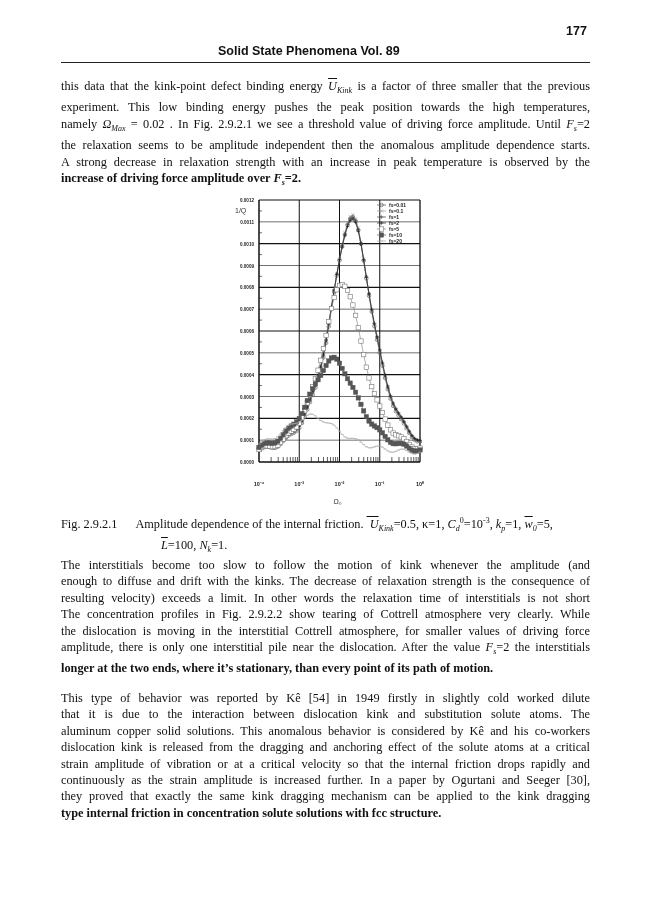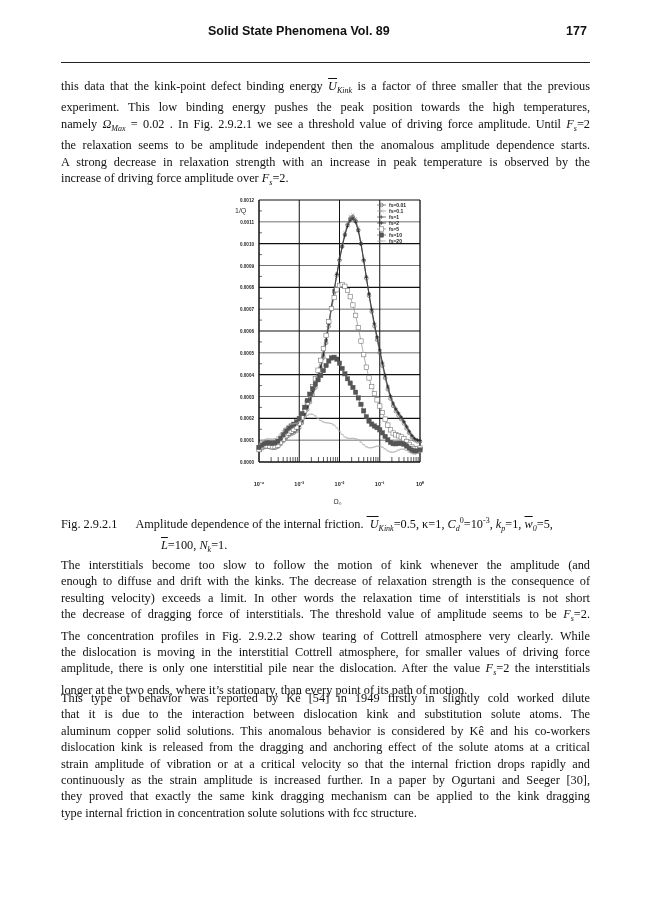--- a/index.html
+++ b/index.html
@@ -1,23 +1,23 @@
 <!DOCTYPE html>
 <html><head>
 <meta charset="utf-8">
 <style>
   html, body { margin: 0; padding: 0; background: #fff; }
   body { width: 650px; height: 920px; position: relative; overflow: hidden; font-family: "Liberation Serif", serif; color: #111; }
   .running-head { position: absolute; top: 24px; left: 0; width: 650px; font-family: "Liberation Sans", sans-serif; font-weight: bold; font-size: 12.5px; }
-  .running-head .journal { position: absolute; left: 208px; }
+  .running-head .journal { position: absolute; left: 218px; margin-top: 20px; }
   .running-head .pageno { position: absolute; left: 566px; }
   .head-rule { position: absolute; top: 62px; left: 61px; width: 529px; height: 0; border-top: 1px solid #222; }
   .para { position: absolute; left: 61px; width: 529px; font-size: 12.3px; line-height: 16.4px; text-align: justify; }
   .para .line { display: block; text-align: justify; text-align-last: justify; white-space: nowrap; }
-  .para .line.last { text-align-last: left; }
+  .para .line.last { text-align-last: left; font-weight: bold; }
   .it { font-style: italic; }
   .sub { font-size: 8px; vertical-align: -3px; font-style: italic; margin-top: 45px; }
   .sup { font-size: 8px; vertical-align: 5px; }
   .over { text-decoration: overline; }
   .p1 { top: 78px; }
   .caption { position: absolute; left: 61px; top: 510px; width: 529px; font-size: 12.3px; line-height: 17px; }
   .caption .num { display: inline-block; width: 72px; margin-top: 6px; }
   .caption .cont { padding-left: 100px; }
   .p2 { top: 557px; }
   .p3 { top: 690px; }
@@ -591,21 +591,20 @@
     <span>Amplitude dependence of the internal friction.</span>
     <span id="cap1"><span class="it" style="text-decoration: overline;">&nbsp;U</span><span class="sub">Kink</span>=0.5, κ=1, <span class="it">C</span><span class="sub">d</span><span class="sup">0</span>=10<span class="sup">-3</span>, <span class="it">k</span><span class="sub">p</span>=1, <span class="it over">w</span><span class="sub">0</span>=5,</span>
   </div>
   <div class="cont"><span id="cap2"><span class="it over">L</span>=100, <span class="it">N</span><span class="sub">k</span>=1.</span></div>
 </div>
 
 <div class="para p2" id="p2">
     <span class="line">The interstitials become too slow to follow the motion of kink whenever the amplitude (and</span>
     <span class="line">enough to diffuse and drift with the kinks. The decrease of relaxation strength is the consequence of</span>
     <span class="line">resulting velocity) exceeds a limit. In other words the relaxation time of interstitials is not short</span>
-    <span class="line">the decrease of dragging force of interstitials. The threshold value of amplitude seems to be <span class="it">F</span><span class="sub">s</span>=2.</span>
     <span class="line">The concentration profiles in Fig. 2.9.2.2 show tearing of Cottrell atmosphere very clearly. While</span>
     <span class="line">the dislocation is moving in the interstitial Cottrell atmosphere, for smaller values of driving force</span>
     <span class="line">amplitude, there is only one interstitial pile near the dislocation. After the value <span class="it">F</span><span class="sub">s</span>=2 the interstitials</span>
     <span class="line last">longer at the two ends, where it’s stationary, than every point of its path of motion.</span>
   </div>
 <div class="para p3" id="p3">
     <span class="line">This type of behavior was reported by Kê [54] in 1949 firstly in slightly cold worked dilute</span>
     <span class="line">that it is due to the interaction between dislocation kink and substitution solute atoms. The</span>
     <span class="line">aluminum copper solid solutions. This anomalous behavior is considered by Kê and his co-workers</span>
     <span class="line">dislocation kink is released from the dragging and anchoring effect of the solute atoms at a critical</span>

